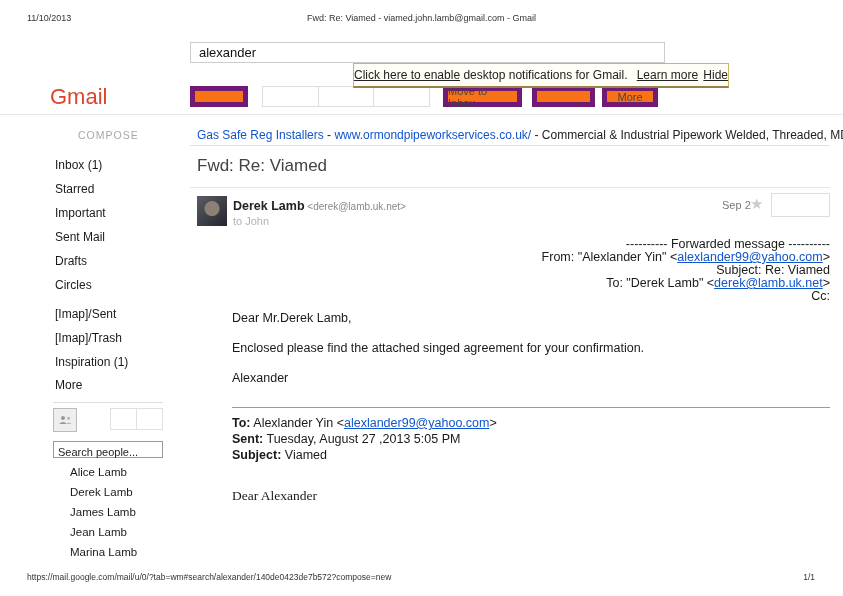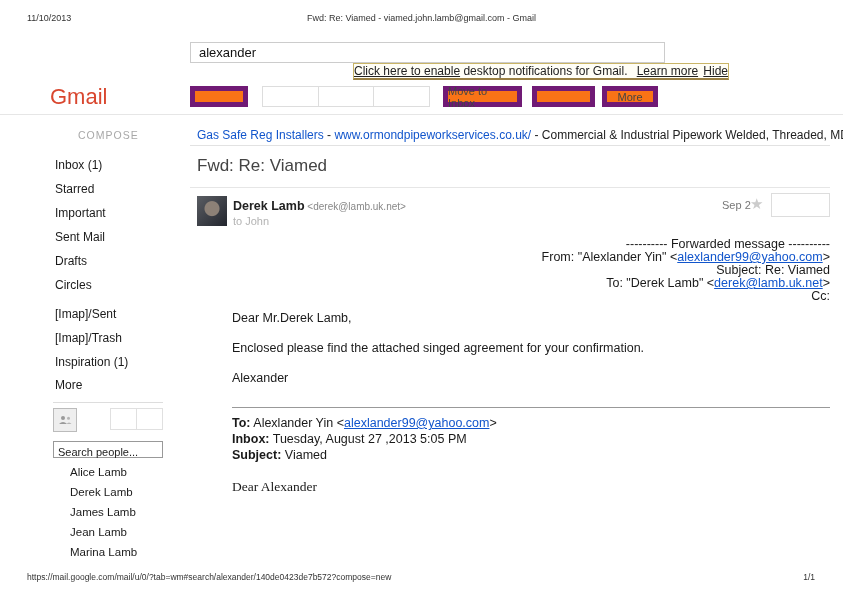--- a/index.html
+++ b/index.html
@@ -10,21 +10,21 @@
   .print-date { position:absolute; left:27px; top:13px; font-size:9px; color:#333; }
   .print-title { position:absolute; left:0; right:0; top:13px; text-align:center; font-size:9px; color:#333; }
   .print-url { position:absolute; left:27px; top:572px; font-size:8.5px; color:#333; }
   .print-page-num { position:absolute; right:28px; top:572px; font-size:8.5px; color:#333; }
 
   
   .search-box { position:absolute; left:190px; top:42px; width:475px; height:21px; border:1px solid #ccc; background:#fff; }
   .search-box input { width:100%; height:100%; border:none; outline:none; padding:0 8px; font-size:13px; font-family:"Liberation Sans",sans-serif; color:#111; background:transparent; }
 
   
-  .notif { position:absolute; left:353px; top:63px; width:376px; height:17px; background:#fffef6; border:1px solid #c9b567; border-bottom:2px solid #998044; z-index:5; display:flex; align-items:center; justify-content:center; font-size:12px; color:#222; white-space:nowrap; }
+  .notif { position:absolute; left:353px; top:63px; width:376px; height:25px; background:#fffef6; border:1px solid #c9b567; border-bottom:2px solid #998044; z-index:5; display:flex; align-items:center; justify-content:center; font-size:12px; color:#222; white-space:nowrap; }
   .notif a { color:#222; text-decoration:underline; cursor:pointer; }
   .notif .gap { display:inline-block; width:14px; }
   .notif .gap2 { display:inline-block; width:8px; }
 
   
   .gmail-logo { position:absolute; left:50px; top:84px; font-size:22px; color:#d9472f; }
   .tbtn { position:absolute; top:86px; height:21px; border:5px solid #701a75; background:#f97316; font-size:11px; color:#444; display:flex; align-items:center; justify-content:center; cursor:pointer; }
   .btn-back { left:190px; width:58px; }
   .btn-group { position:absolute; left:262px; top:86px; height:21px; width:168px; display:flex; }
   .btn-group > div { flex:1; border:1px solid #ddd; border-left:none; background:#fff; cursor:pointer; }
@@ -65,21 +65,21 @@
 
   .email-body { position:absolute; left:232px; top:238px; width:598px; font-size:12.5px; color:#1a1a1a; }
   .fwd-line { line-height:13px; white-space:nowrap;text-align:right; }
   .email-body a { color:#1155cc; text-decoration:underline; cursor:pointer; }
   .para { margin-top:17px; line-height:13px; white-space:nowrap; }
   .para-first { margin-top:9px; }
   .quote-hr { margin-top:22px; border:none; border-top:1px solid #999; width:598px; }
   .quote-block { margin-top:7px; }
   .quote-line { line-height:16px; white-space:nowrap; }
   .quote-label { font-weight:bold; }
-  .serif-line { margin-top:16px; font-family:"Liberation Serif", serif; font-size:13.5px; line-height:15px; }
+  .serif-line { margin-top:25px; font-family:"Liberation Serif", serif; font-size:13.5px; line-height:15px; }
 </style>
 </head>
 <body>
 
 <div class="page">
 
   <div class="print-date">11/10/2013</div>
   <div class="print-title">Fwd: Re: Viamed - viamed.john.lamb@gmail.com - Gmail</div>
 
   <div class="search-box">
@@ -160,21 +160,21 @@
     <div class="fwd-line">Cc:</div>
 
     <div class="para para-first">Dear Mr.Derek Lamb,</div>
     <div class="para">Enclosed please find the attached singed agreement for your confirmation.</div>
     <div class="para">Alexander</div>
 
     <hr class="quote-hr">
 
     <div class="quote-block">
       <div class="quote-line"><span class="quote-label">To:</span><span> Alexlander Yin &lt;</span><a>alexlander99@yahoo.com</a><span>&gt;</span></div>
-      <div class="quote-line"><span class="quote-label">Inbox:</span><span> Tuesday, August 27 ,2013 5:05 PM</span></div>
+      <div class="quote-line"><span class="quote-label">Sent:</span><span> Tuesday, August 27 ,2013 5:05 PM</span></div>
       <div class="quote-line"><span class="quote-label">Subject:</span><span> Viamed</span></div>
     </div>
 
     <div class="serif-line">Dear Alexander</div>
   </div>
 
   <div class="print-url">https://mail.google.com/mail/u/0/?tab=wm#search/alexander/140de0423de7b572?compose=new</div>
   <div class="print-page-num">1/1</div>
 
 </div>

